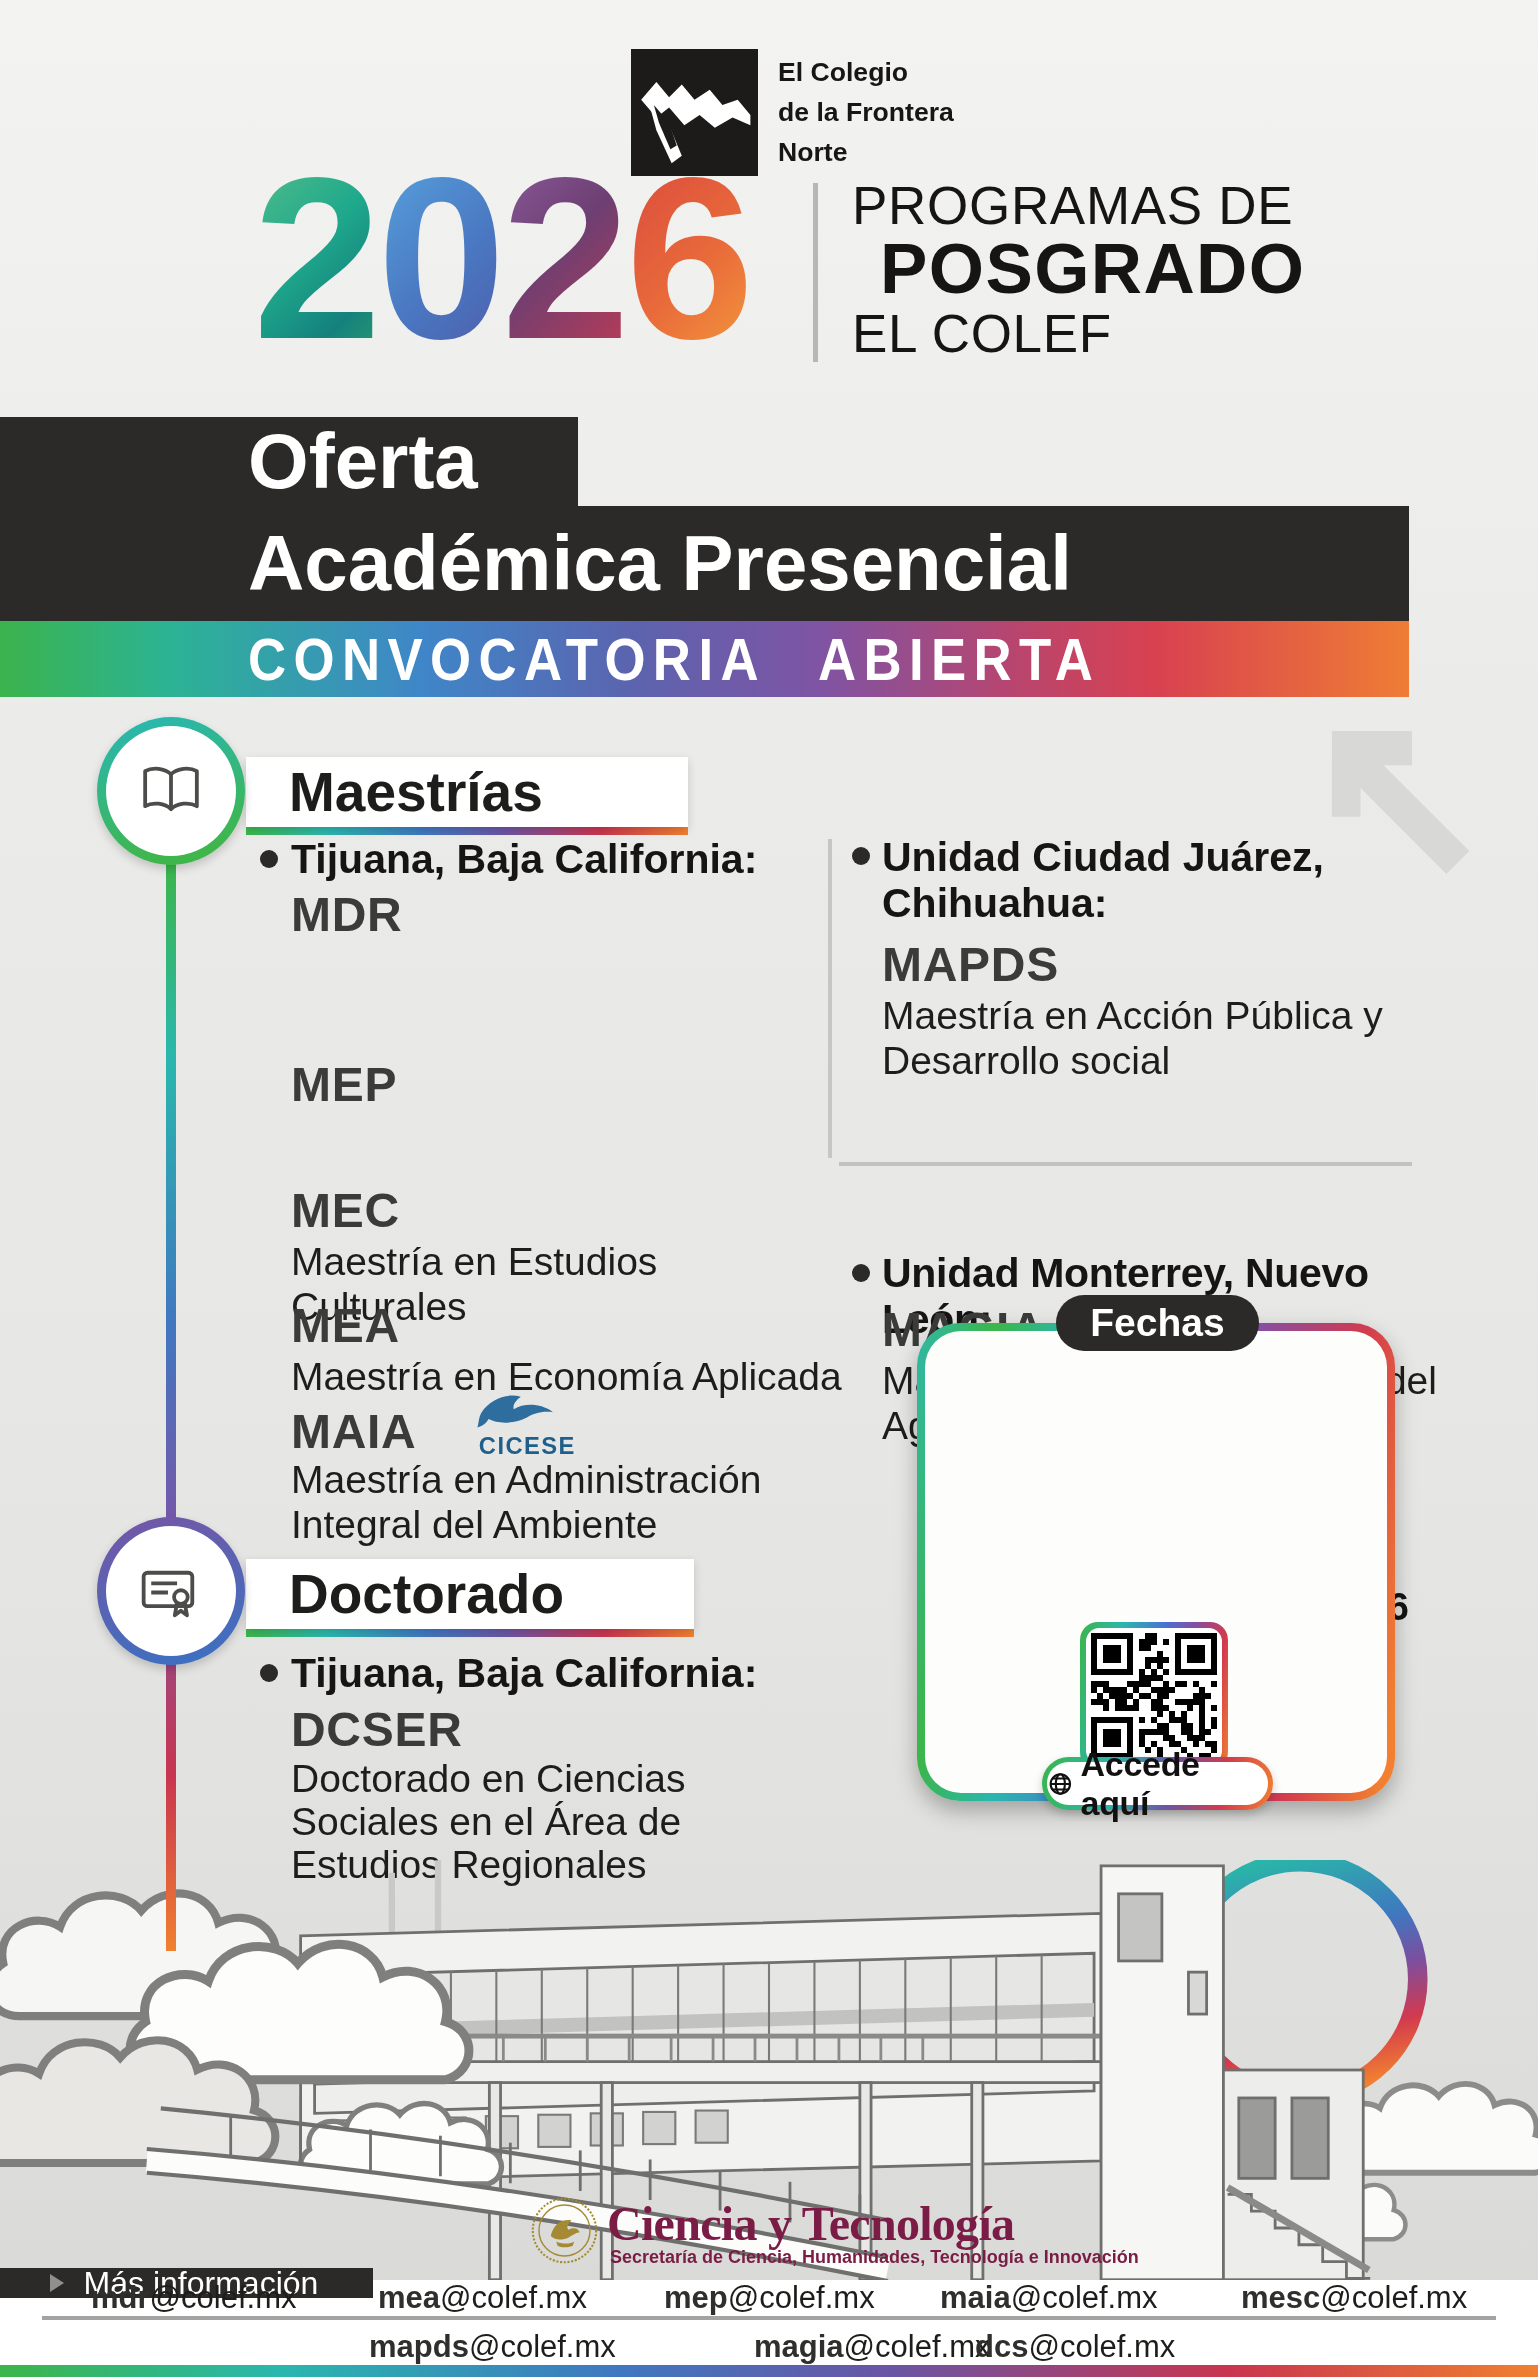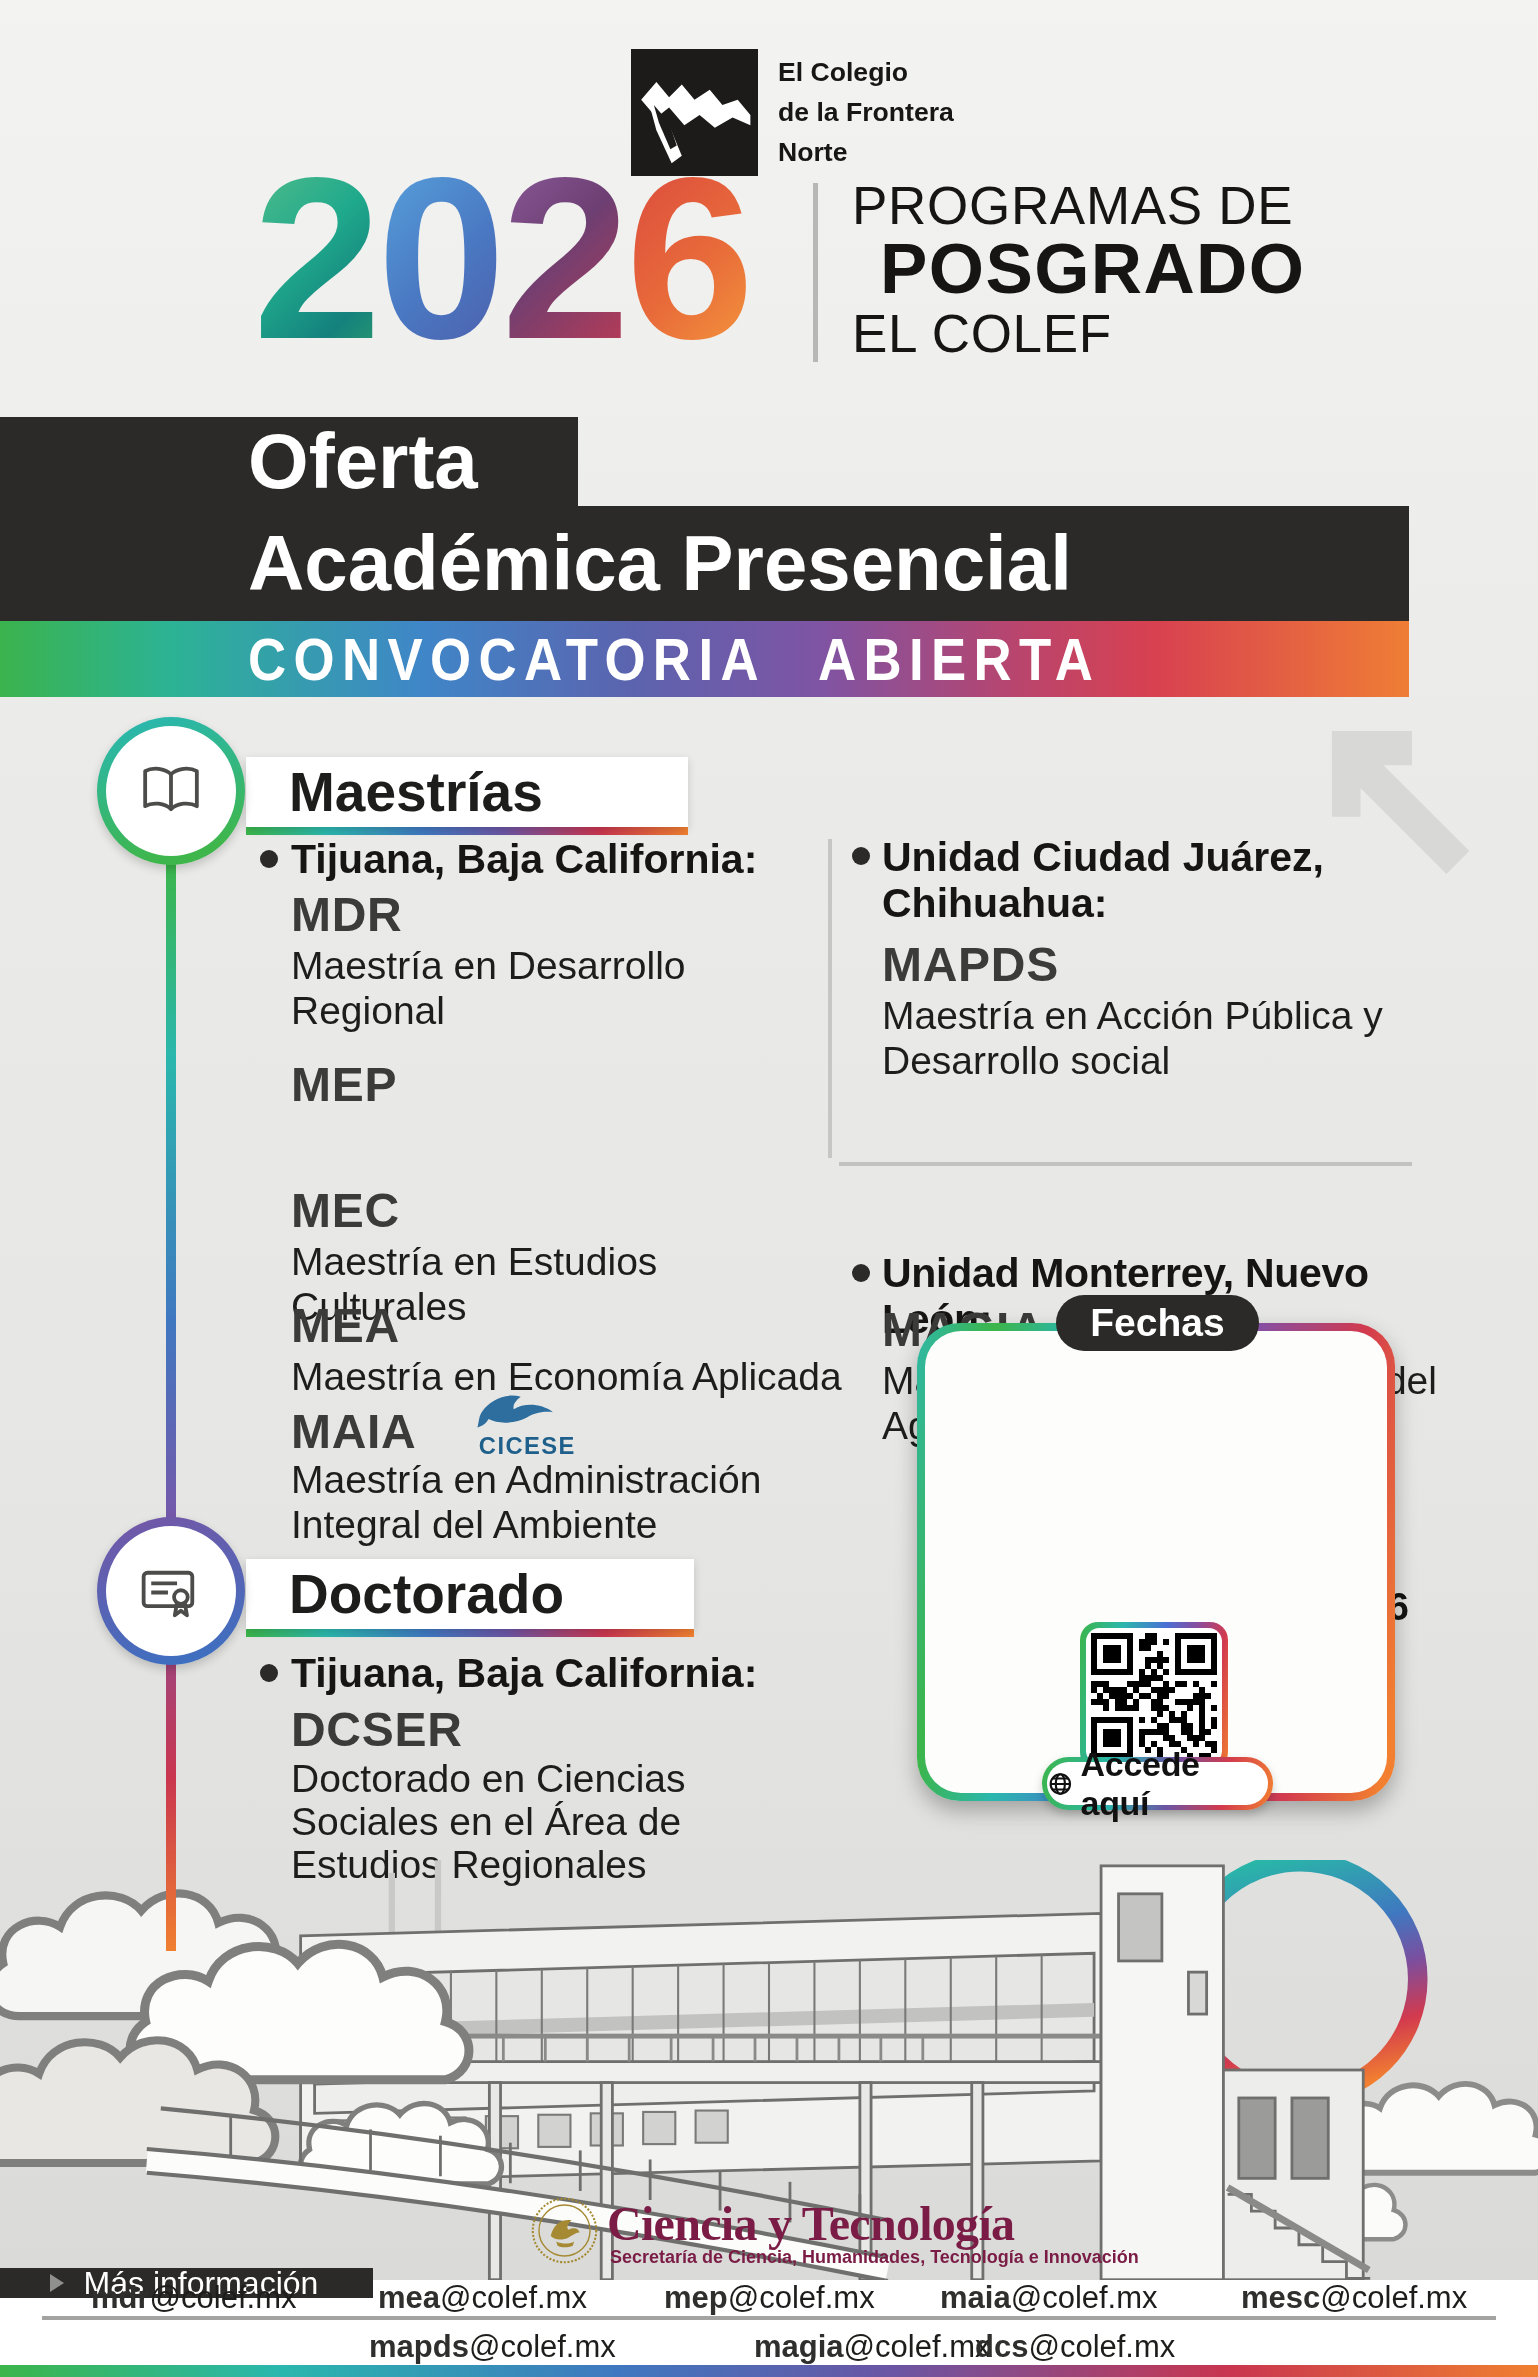--- a/index.html
+++ b/index.html
@@ -160,21 +160,20 @@
 
   <div class="abs sec-box box-maestrias">
     <span class="t">Maestrías</span>
   </div>
   <div class="abs grad-line ul-maestrias"></div>
 
   <div class="abs bullet" style="left:260px;top:850px;"></div>
   <div class="abs loc" style="left:291px;top:836px;width:503px;">Tijuana, Baja California:</div>
 
   <div class="abs abbr" style="left:291px;top:887px;">MDR</div>
-  <div class="abs pname" style="left:291px;top:943px;width:531px;">Maestría en Desarrollo Regional</div>
 
   <div class="abs abbr" style="left:291px;top:1057px;">MEP</div>
 
   <div class="abs abbr" style="left:291px;top:1183px;">MEC</div>
   <div class="abs pname" style="left:291px;top:1239px;width:489px;">Maestría en Estudios Culturales</div>
 
   <div class="abs abbr" style="left:291px;top:1298px;">MEA</div>
   <div class="abs pname" style="left:291px;top:1354px;width:573px;">Maestría en Economía Aplicada</div>
 
   <div class="abs abbr" style="left:291px;top:1404px;">MAIA</div>

